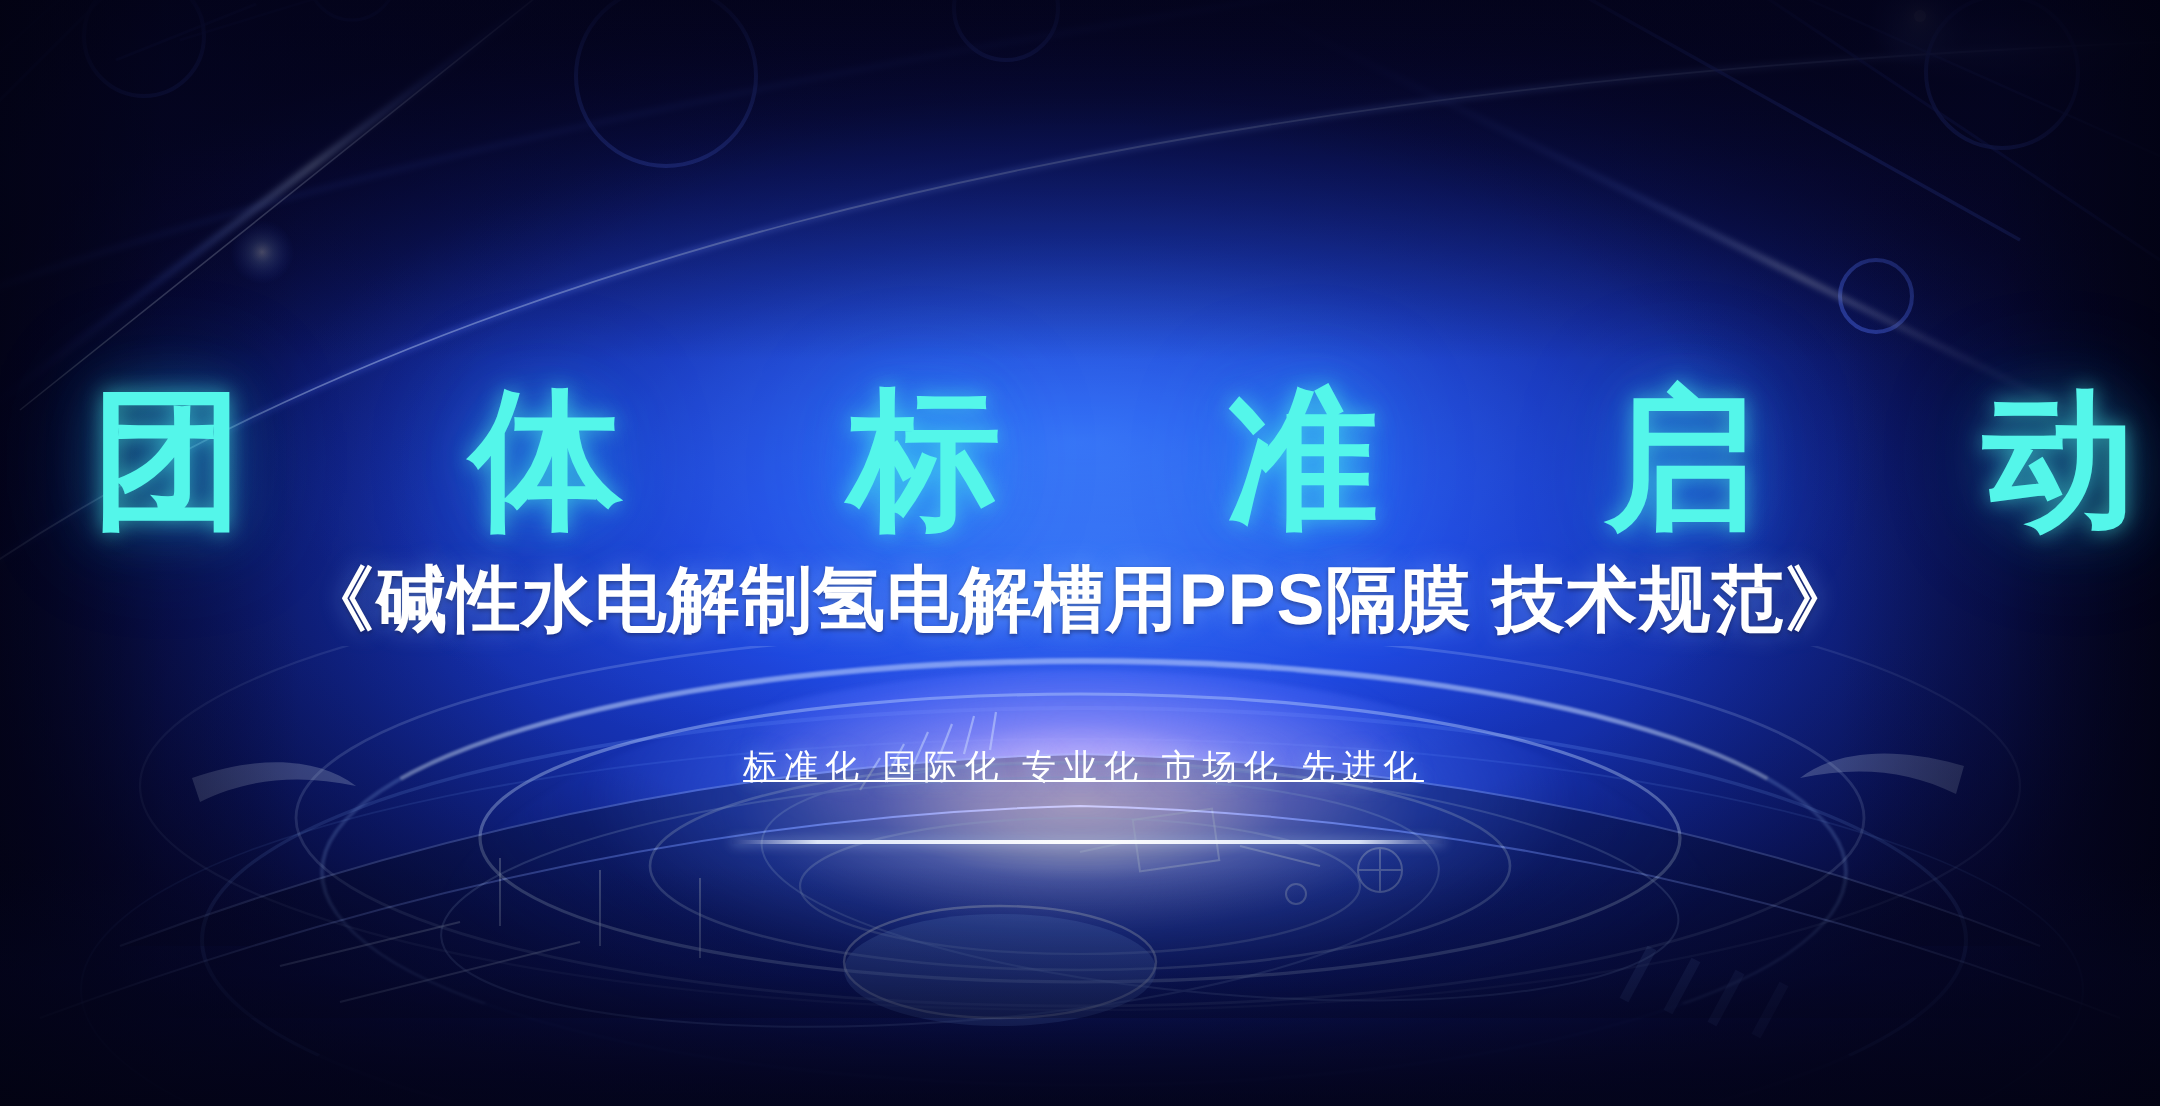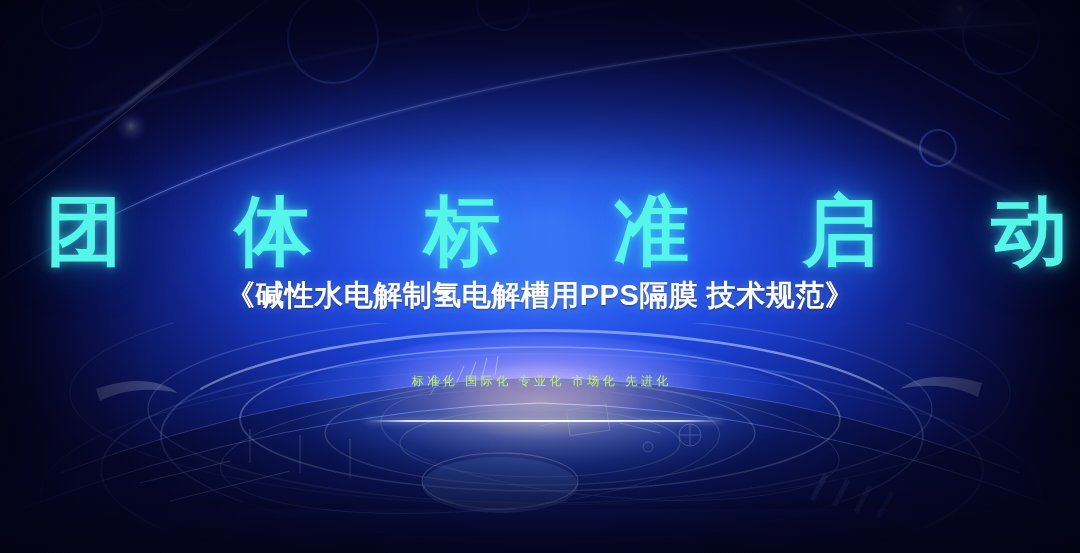--- a/index.html
+++ b/index.html
@@ -92,42 +92,43 @@
       0 0 26px rgba(40,200,255,0.45),
       0 0 54px rgba(30,140,255,0.35);
     white-space: nowrap;
   }
 
   .subtitle {
     position: absolute;
     top: 280px;
     left: 0; right: 0;
     text-align: center;
-    font-size: 29px;
+    font-size: 36px;
     line-height: 1.1;
     font-weight: 700;
     color: #ffffff;
     letter-spacing: 0.5px;
     text-shadow: 0 0 12px rgba(140,190,255,0.45), 0 1px 2px rgba(0,0,40,0.5);
     white-space: nowrap;
   }
 
   .tagline {
     position: absolute;
     top: 375px;
     left: 0; right: 0;
     text-align: center;
-    font-size: 12px;
+    font-size: 17px;
     line-height: 1;
     font-weight: 400;
-    color: #bef264;
+    color: #ffffff;
     letter-spacing: 3.5px;
     text-indent: 3.5px;
     text-shadow: 0 0 9px rgba(150,200,255,0.5);
     white-space: nowrap;
+    text-decoration: underline;
   }
 
   .divider {
     position: absolute;
     top: 420px;
     left: 366px;
     width: 356px;
     height: 1.6px;
     background: linear-gradient(to right,
       rgba(255,255,255,0.05) 0%,

